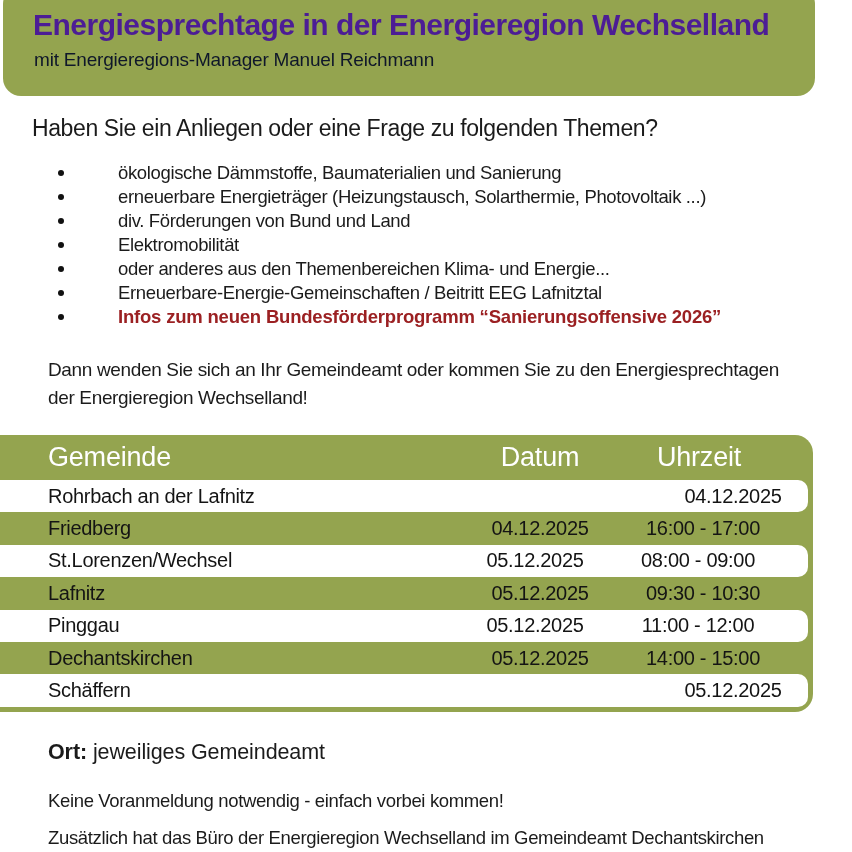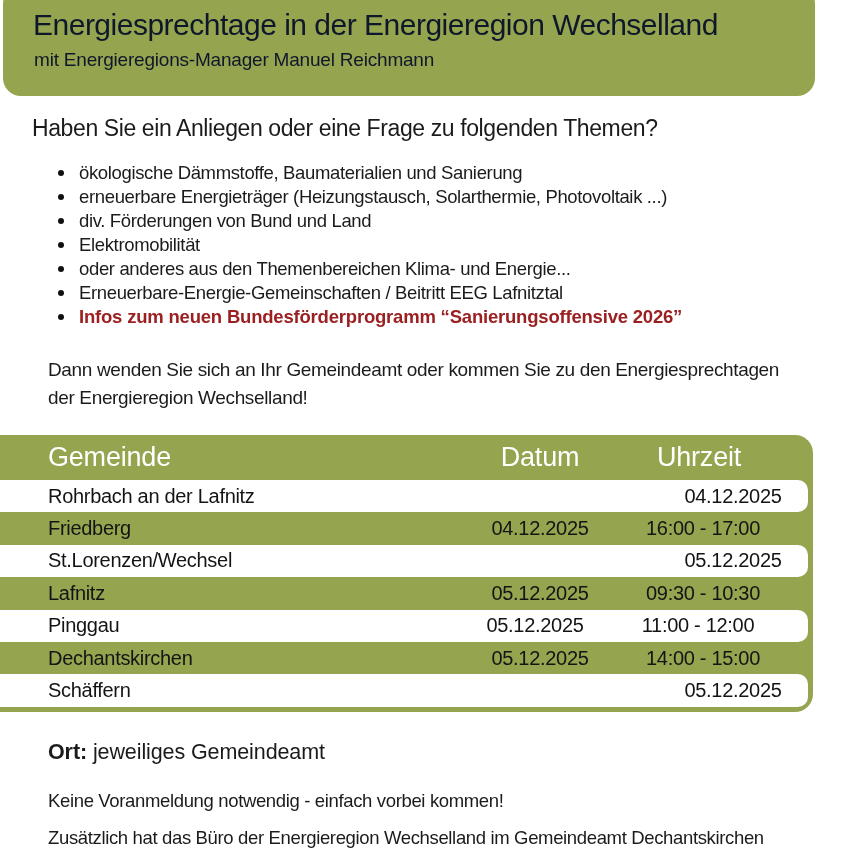--- a/index.html
+++ b/index.html
@@ -13,34 +13,34 @@
     width:852px;height:852px;background:var(--white);
     font-family:"Liberation Sans",sans-serif;color:var(--text-black);
     position:relative;overflow:hidden;
   }
   
   .header-box{
     position:absolute;left:3px;top:-14px;width:812px;height:110px;
     background:var(--brand-green);border-radius:18px;
   }
   .header-title{
-    position:absolute;left:30px;top:22px;font-size:30px;color:#0f172a;
-    letter-spacing:-0.5px;white-space:nowrap;
+    position:absolute;left:30px;top:22px;font-size:30px;color:#4c1d95;
+    letter-spacing:-0.5px;white-space:nowrap;font-weight:bold;
   }
   .header-subtitle{
     position:absolute;left:31px;top:63px;font-size:19px;color:#0f172a;
     letter-spacing:-0.2px;white-space:nowrap;
   }
   
   .question{
     position:absolute;left:32px;top:115px;font-size:23px;
     letter-spacing:-0.4px;white-space:nowrap;
   }
   .topics{position:absolute;left:58px;top:161px;}
-  .topic{display:flex;align-items:center;height:24px;font-size:18.5px;letter-spacing:-0.35px;}
+  .topic{display:flex;align-items:center;height:24px;font-size:18.5px;letter-spacing:-0.35px;gap:39px;}
   .topic .dot{width:6px;height:6px;border-radius:50%;background:#111;margin-right:15px;flex:none;}
   .topic.highlight .txt{color:var(--highlight-red);font-weight:bold;letter-spacing:-0.2px;}
   .cta{
     position:absolute;left:48px;top:356px;font-size:19px;line-height:28px;
     letter-spacing:-0.35px;
   }
   
   .table-block{
     position:absolute;left:-20px;top:435px;width:833px;height:277px;
     background:var(--brand-green);border-radius:18px;
@@ -116,20 +116,21 @@
         <div class="col-d">04.12.2025</div>
       </div>
       <div class="trow green">
         <div class="col-g">Friedberg</div>
         <div class="col-d">04.12.2025</div>
         <div class="col-u">16:00 - 17:00</div>
       </div>
       <div class="trow white">
         <div class="col-g">St.Lorenzen/Wechsel</div>
         <div class="col-d">05.12.2025</div>
+        <div class="col-u">08:00 - 09:00</div>
       </div>
       <div class="trow green">
         <div class="col-g">Lafnitz</div>
         <div class="col-d">05.12.2025</div>
         <div class="col-u">09:30 - 10:30</div>
       </div>
       <div class="trow white">
         <div class="col-g">Pinggau</div>
         <div class="col-d">05.12.2025</div>
         <div class="col-u">11:00 - 12:00</div>

